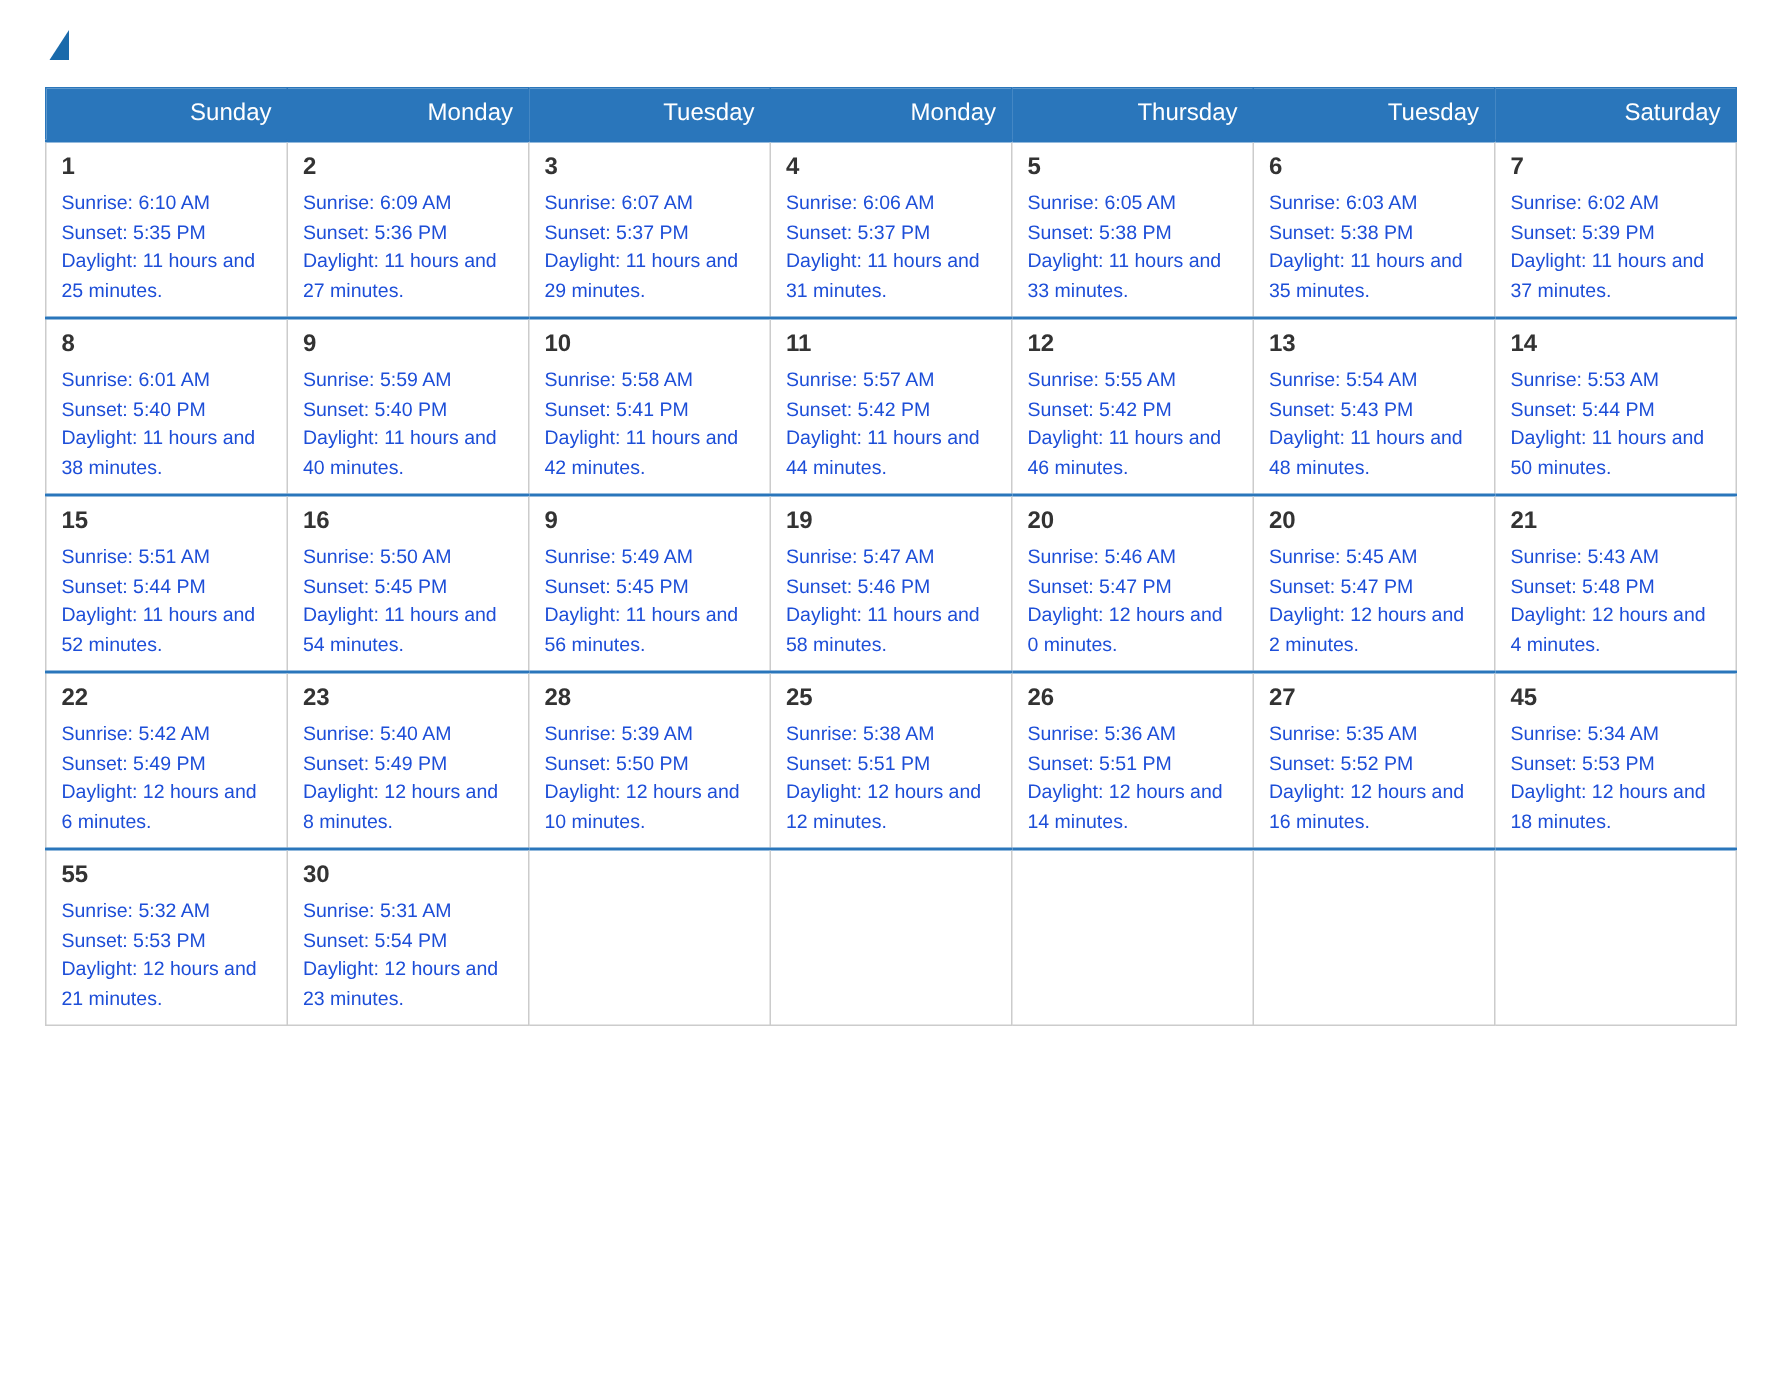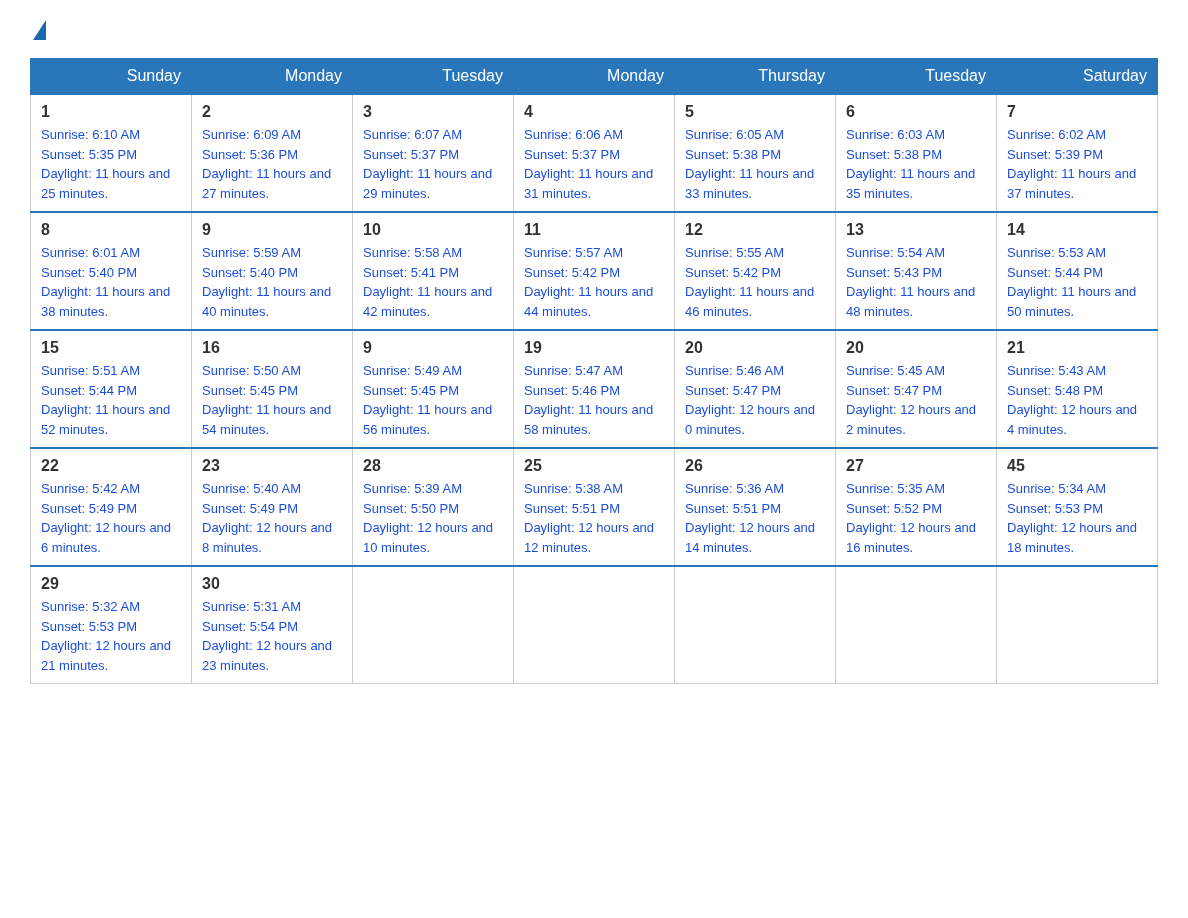--- a/index.html
+++ b/index.html
@@ -246,21 +246,21 @@
           <span class="day-number">27</span>
           <div class="day-info">Sunrise: 5:35 AM<br>Sunset: 5:52 PM<br>Daylight: 12 hours and 16 minutes.</div>
         </td>
         <td>
           <span class="day-number">45</span>
           <div class="day-info">Sunrise: 5:34 AM<br>Sunset: 5:53 PM<br>Daylight: 12 hours and 18 minutes.</div>
         </td>
       </tr>
       <tr>
         <td>
-          <span class="day-number">29</span>
+          <span class="day-number">55</span>
           <div class="day-info">Sunrise: 5:32 AM<br>Sunset: 5:53 PM<br>Daylight: 12 hours and 21 minutes.</div>
         </td>
         <td>
           <span class="day-number">30</span>
           <div class="day-info">Sunrise: 5:31 AM<br>Sunset: 5:54 PM<br>Daylight: 12 hours and 23 minutes.</div>
         </td>
         <td class="empty-cell"></td>
         <td class="empty-cell"></td>
         <td class="empty-cell"></td>
         <td class="empty-cell"></td>

